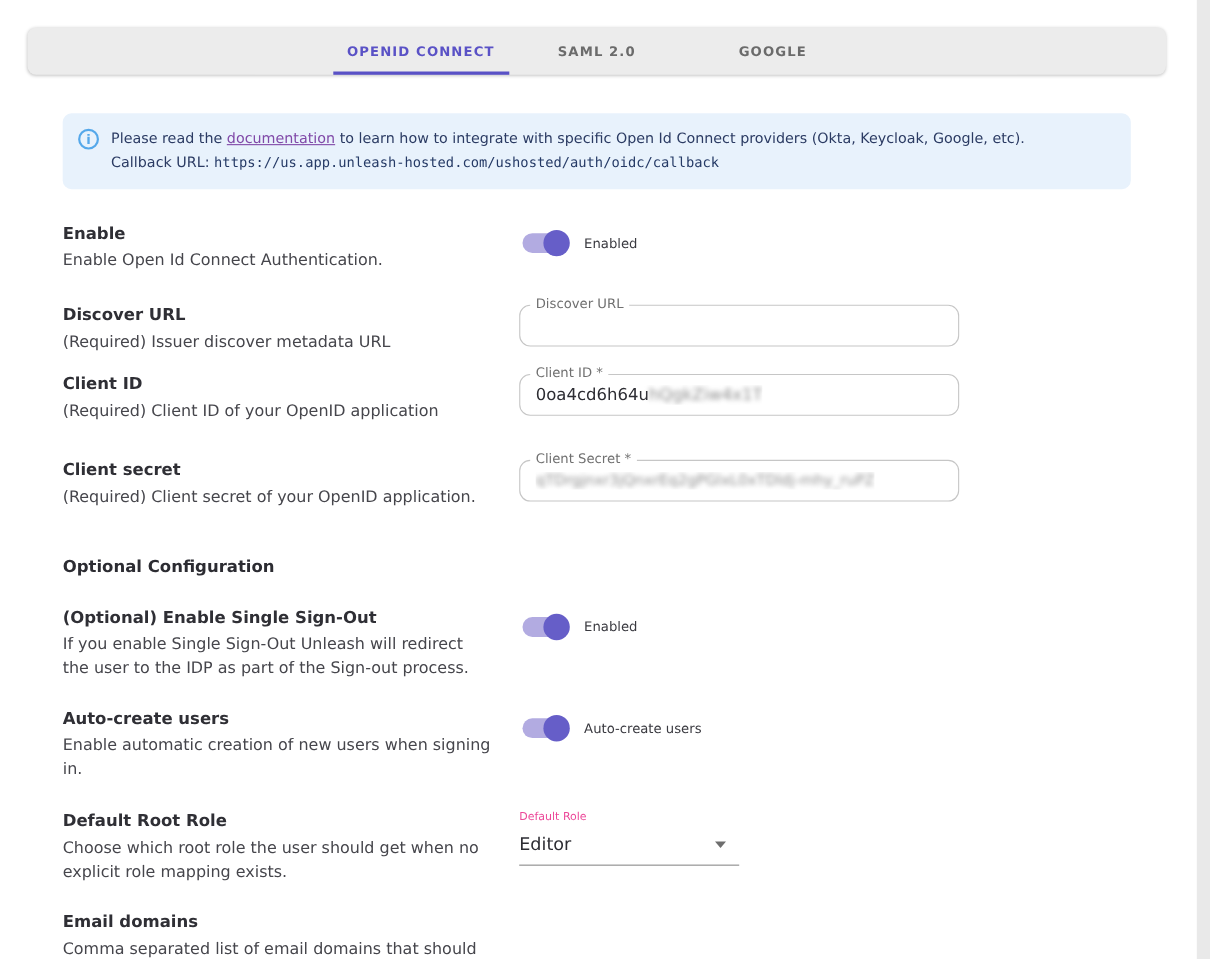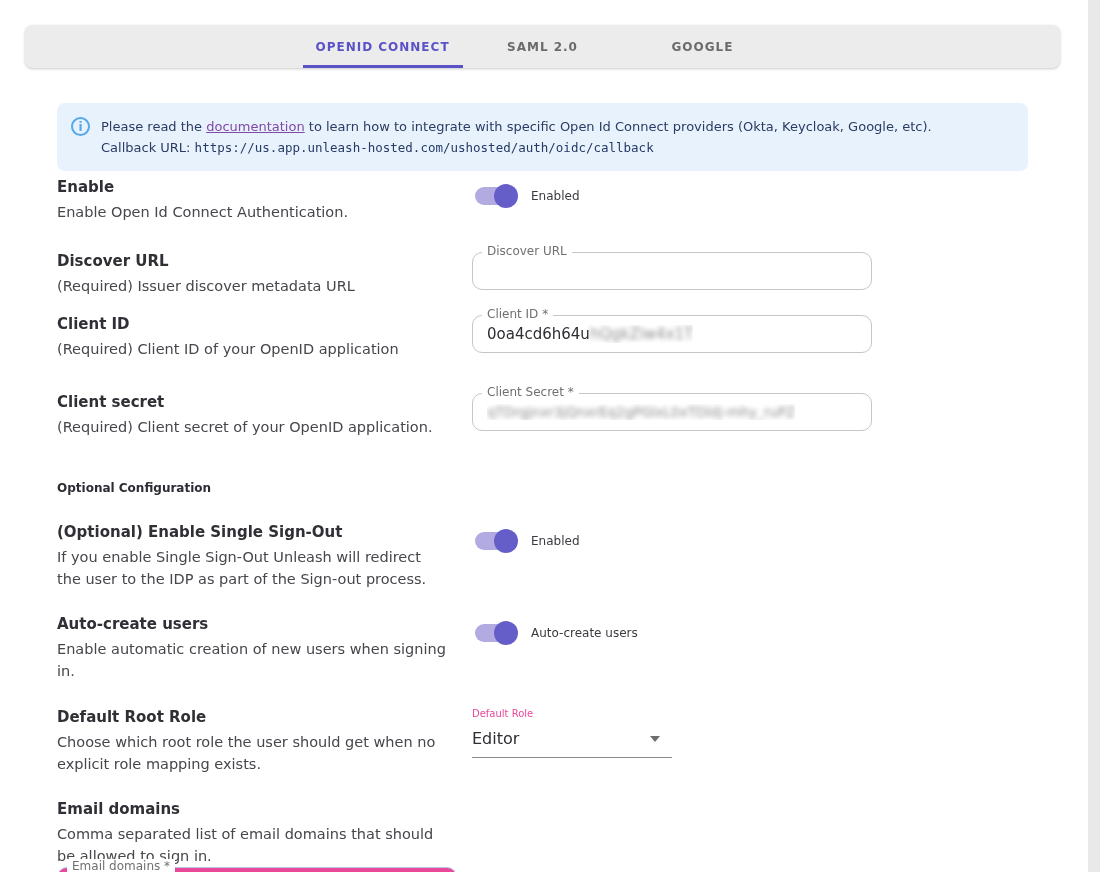--- a/index.html
+++ b/index.html
@@ -30,21 +30,21 @@
                justify-content:center; margin-top:1px; }
   .banner-text { font-size:13px; line-height:21px; color:#2b3b63; }
   .banner-text a { color:#8049a8; text-decoration:underline; cursor:pointer; }
   .mono { font-family:"DejaVu Sans Mono","Liberation Mono",monospace; font-size:12.5px; color:#253a66;text-align:center; }
 
   .form { padding:0 32px; }
   .row { display:flex; align-items:flex-start; }
   .left { width:390px; margin-right:25px; }
   .item-title { font-size:15px; font-weight:700; color:#2f2f35; margin-bottom:5px; }
   .item-desc  { font-size:14.5px; color:#46464c; line-height:22px; }
-  .section-heading { font-size:12px; font-weight:700; color:#2c2c32; }
+  .section-heading { font-size:15px; font-weight:700; color:#2c2c32; }
 
   
   .toggle-row { display:flex; align-items:center; margin-top:2px; }
   .switch { position:relative; width:48px; height:26px; display:inline-block; cursor:pointer; }
   .switch .track { position:absolute; left:3px; top:4px; width:40px; height:18px;
                    border-radius:9px; background:#b2abe1; }
   .switch .thumb { position:absolute; right:2px; top:1px; width:24px; height:24px;
                    border-radius:50%; background:#665ec8; }
   .toggle-label { margin-left:11px; font-size:12px; color:#3a3a40; }
 
@@ -59,21 +59,21 @@
   .secret-value { font-size:13.5px; }
 
   
   .select-label { font-size:10px; color:#ec4899; margin-bottom:8px; }
   .select { width:200px; border-bottom:1px solid #8a8a8a; display:flex; justify-content:space-between;
             align-items:center; padding:2px 10px 9px 0; font-size:16px; color:#2d2d33; cursor:pointer; }
   .select .arrow { width:0; height:0; border-left:5px solid transparent; border-right:5px solid transparent;
                    border-top:6px solid #6e6e6e; margin-right:2px; }
 
   
-  .mt-row1 { margin-top:7px; }
+  .mt-row1 { margin-top:31px; }
   .mt-row2 { margin-top:29px; }
   .mt-row3 { margin-top:18px; }
   .mt-row4 { margin-top:33px; }
   .mt-head { margin-top:43px; }
   .mt-row5 { margin-top:28px; }
   .mt-row6 { margin-top:25px; }
   .mt-row7 { margin-top:26px; }
   .mt-row8 { margin-top:25px;flex-direction:column; }
   .right-pad-toggle { padding-top:3px; }
 </style>

